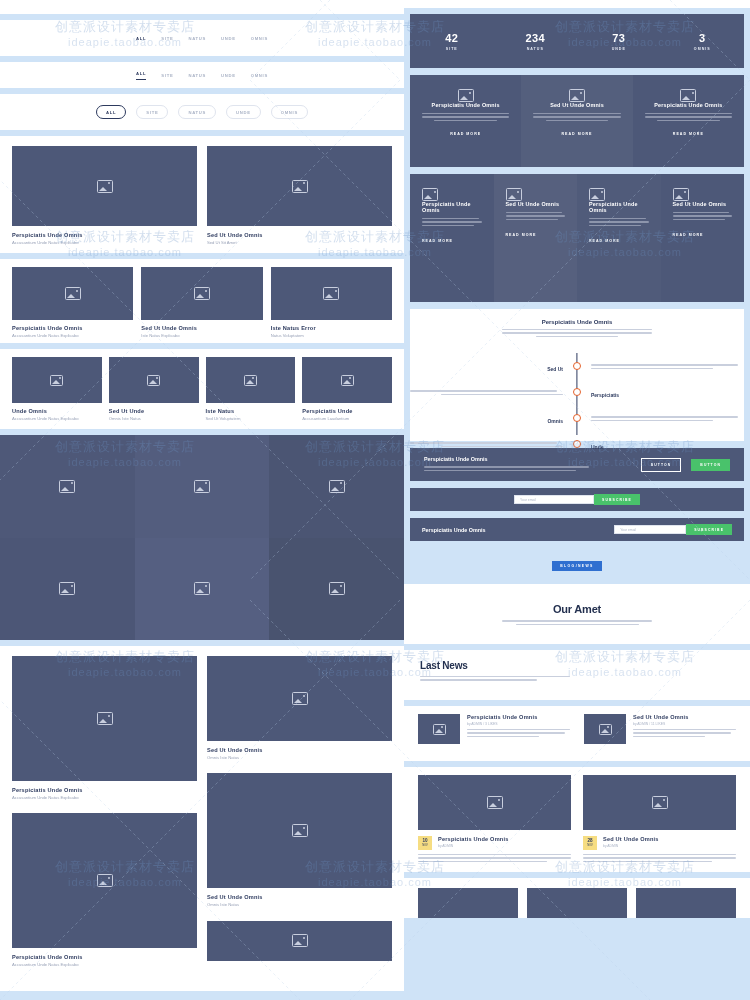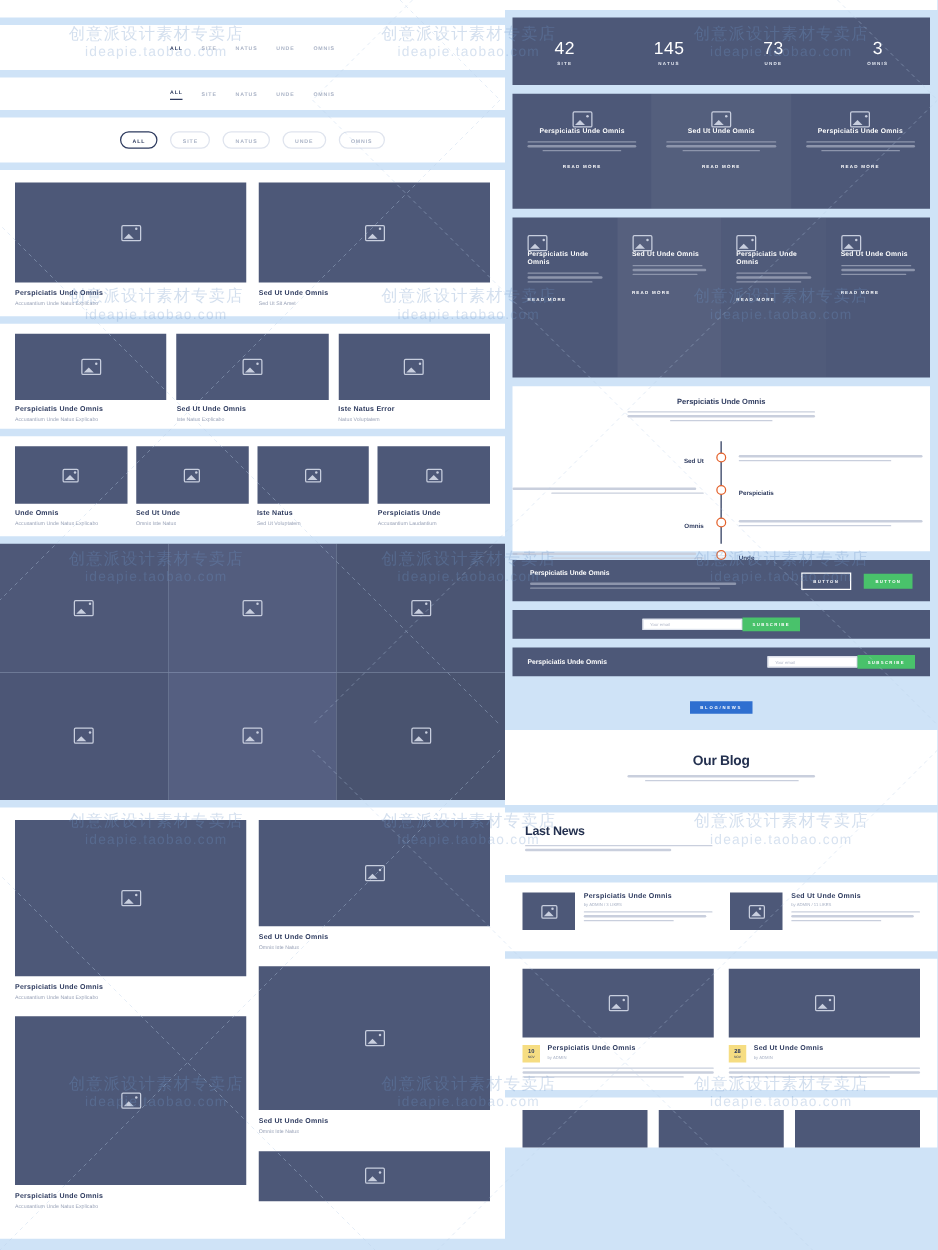--- a/index.html
+++ b/index.html
@@ -38,21 +38,21 @@
   .filters span{font-size:4.2px;font-weight:bold;letter-spacing:.7px;color:#aab3c6;}
   .filters span.active{color:#2d3a5e;}
   .filters.under span.active{border-bottom:1.4px solid #2d3a5e;padding-bottom:3px;}
   .filters.pill span{border:1px solid #dfe4ee;border-radius:20px;padding:3.5px 9px;color:#aab3c6;}
   .filters.pill span.active{border-color:#2d3a5e;color:#2d3a5e;}
 
   
   .dark{background:#4d5878;}
   .stats{display:flex;}
   .stat{flex:1;text-align:center;color:#fff;}
-  .stat .n{font-size:14px;font-weight:normal;letter-spacing:.4px;}
+  .stat .n{font-size:11px;font-weight:bold;letter-spacing:.4px;}
   .stat .l{font-size:3.6px;font-weight:bold;letter-spacing:1px;margin-top:3px;color:#e6eaf3;}
 
   .feat{flex:1;padding:14px 12px;text-align:center;color:#fff;}
   .feat h4{font-size:5.4px;font-weight:bold;margin:0 0 5px 0;letter-spacing:.2px;}
   .feat .lines i{background:#8d95ac;}
   .feat .more{font-size:3.6px;font-weight:bold;letter-spacing:1px;margin-top:7px;display:inline-block;}
   .feat.l{text-align:left;}
 
   
   .tl{position:relative;padding:10px 0 6px 0;background:#fff;}
@@ -270,21 +270,21 @@
 
     <div class="band" style="height:8px;"></div>
 
     <div class="dark" style="height:54px;margin:0 6px 7px 6px;display:flex;align-items:center;">
       <div class="stats" style="width:100%;">
         <div class="stat">
           <div class="n">42</div>
           <div class="l">SITE</div>
         </div>
         <div class="stat">
-          <div class="n">145</div>
+          <div class="n">234</div>
           <div class="l">NATUS</div>
         </div>
         <div class="stat">
           <div class="n">73</div>
           <div class="l">UNDE</div>
         </div>
         <div class="stat">
           <div class="n">3</div>
           <div class="l">OMNIS</div>
         </div>
@@ -472,21 +472,21 @@
         <div class="inp" style="width:72px;">Your email</div>
         <span class="btn green" style="padding:3.2px 8px;">SUBSCRIBE</span>
       </div>
     </div>
 
     <div style="height:36px;display:flex;align-items:center;justify-content:center;">
       <span class="badge-blue">BLOG/NEWS</span>
     </div>
 
     <div class="band" style="height:60px;display:flex;flex-direction:column;align-items:center;justify-content:center;">
-      <h2 class="h-big">Our Blog</h2>
+      <h2 class="h-big">Our Amet</h2>
       <div class="lines" style="width:150px;margin-top:5px;">
         <i style="width:100%"></i>
           <i style="width:82%;margin:0 auto;"></i>
       </div>
     </div>
 
     <div class="band" style="height:50px;padding:10px 16px;box-sizing:border-box;">
       <h2 class="h-big" style="font-size:10px;">Last News</h2>
       <div class="lines" style="width:150px;margin-top:5px;">
         <i style="width:100%"></i>

